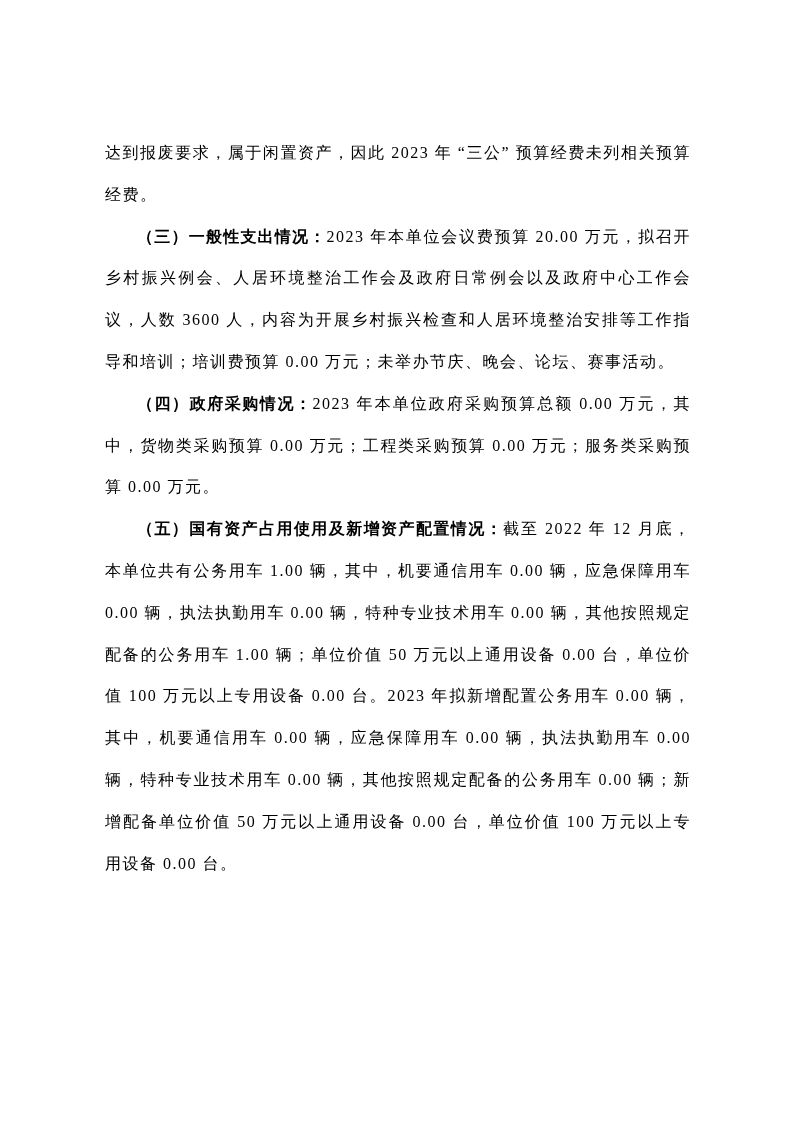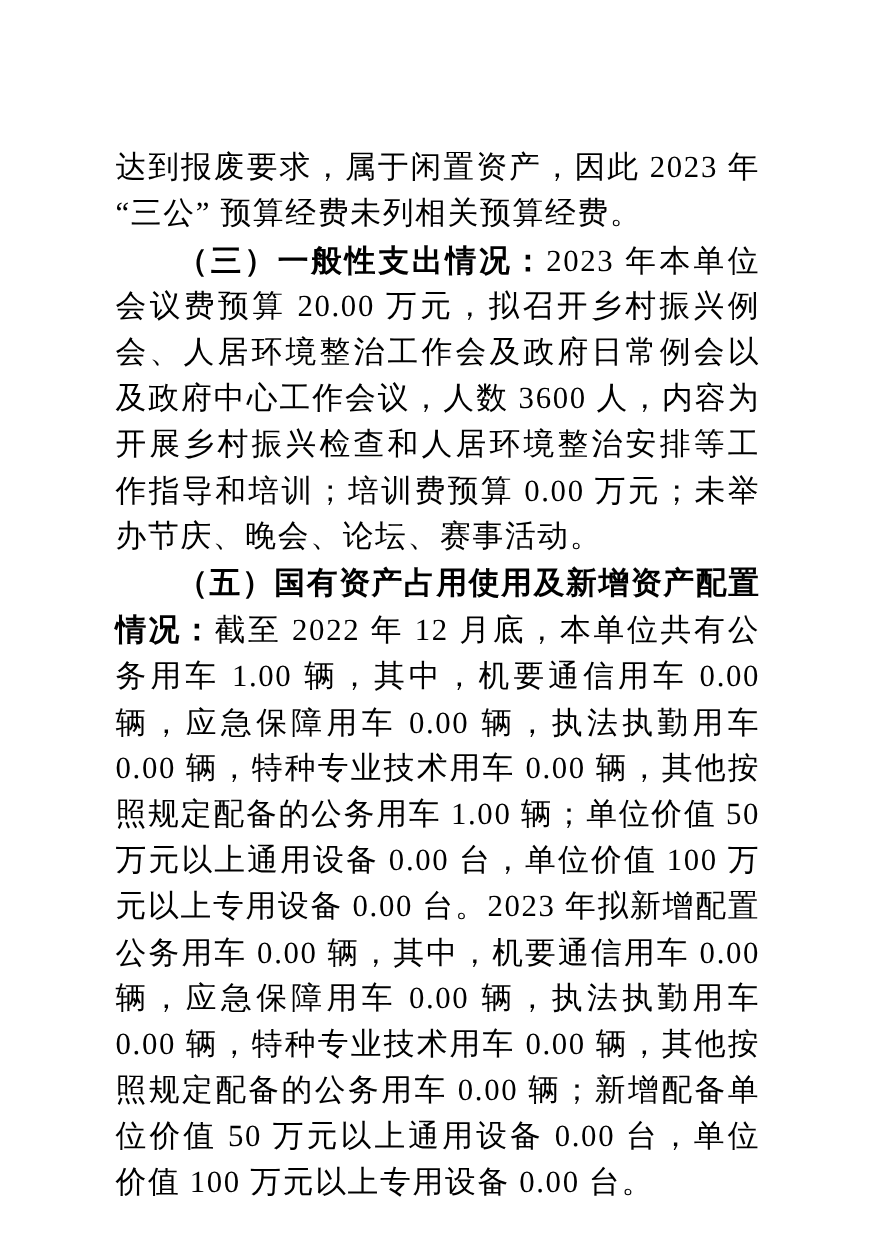--- a/index.html
+++ b/index.html
@@ -18,21 +18,21 @@
     width: 793px;
     height: 1122px;
     background: #ffffff;
     overflow: hidden;
   }
   .content {
     position: absolute;
     left: 105px;
     top: 132px;
     width: 586px;
-    font-size: 28px;
+    font-size: 16px;
     line-height: 41.8px;
     letter-spacing: 1.5px;
     text-align: justify;
     text-justify: inter-ideograph;
   }
   .para {
     margin: 0;
     padding: 0;
     text-indent: 2em;
   }
@@ -52,17 +52,18 @@
 </head>
 <body>
 
 <div class="page">
   <div class="content">
 
     <p class="para no-indent"><span class="body-text">达到报废要求，属于闲置资产，因此 2023 年 “三公” 预算经费未列相关预算经费。</span></p>
 
     <p class="para"><span class="section-heading">（三）一般性支出情况：</span><span class="body-text">2023 年本单位会议费预算 20.00 万元，拟召开乡村振兴例会、人居环境整治工作会及政府日常例会以及政府中心工作会议，人数 3600 人，内容为开展乡村振兴检查和人居环境整治安排等工作指导和培训；培训费预算 0.00 万元；未举办节庆、晚会、论坛、赛事活动。</span></p>
 
+    <p class="para"><span class="section-heading">（四）政府采购情况：</span><span class="body-text">2023 年本单位政府采购预算总额 0.00 万元，其中，货物类采购预算 0.00 万元；工程类采购预算 0.00 万元；服务类采购预算 0.00 万元。</span></p>
 
     <p class="para"><span class="section-heading">（五）国有资产占用使用及新增资产配置情况：</span><span class="body-text">截至 2022 年 12 月底，本单位共有公务用车 1.00 辆，其中，机要通信用车 0.00 辆，应急保障用车 0.00 辆，执法执勤用车 0.00 辆，特种专业技术用车 0.00 辆，其他按照规定配备的公务用车 1.00 辆；单位价值 50 万元以上通用设备 0.00 台，单位价值 100 万元以上专用设备 0.00 台。2023 年拟新增配置公务用车 0.00 辆，其中，机要通信用车 0.00 辆，应急保障用车 0.00 辆，执法执勤用车 0.00 辆，特种专业技术用车 0.00 辆，其他按照规定配备的公务用车 0.00 辆；新增配备单位价值 50 万元以上通用设备 0.00 台，单位价值 100 万元以上专用设备 0.00 台。</span></p>
 
   </div>
 </div>
 
 </body></html>

